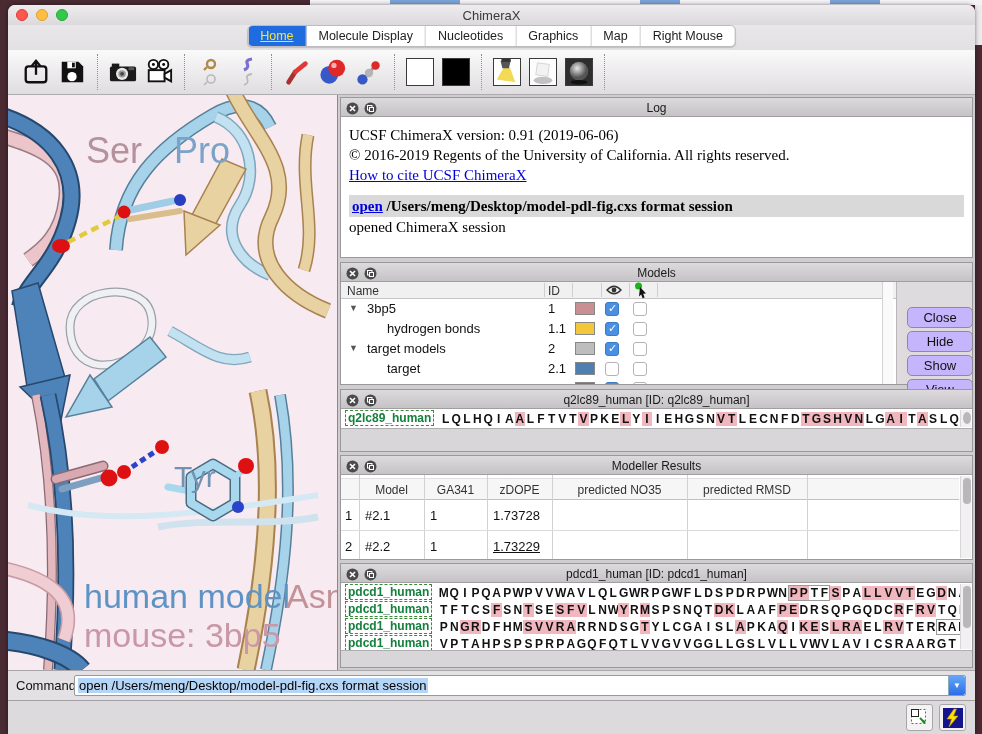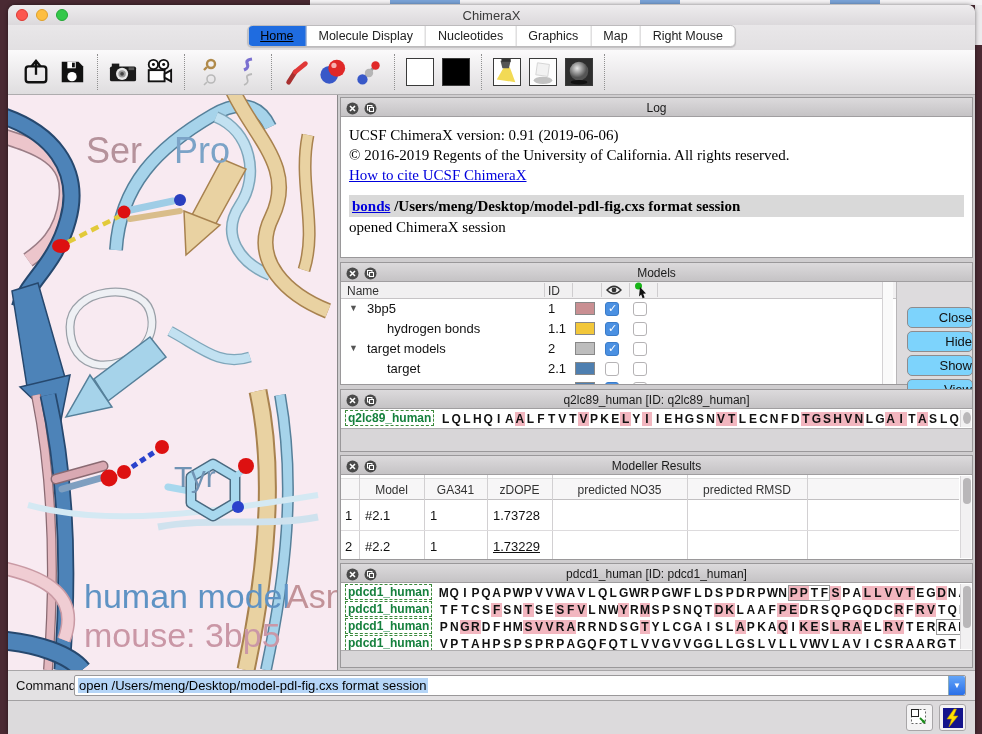--- a/index.html
+++ b/index.html
@@ -18,21 +18,21 @@
   .tl { position:absolute; top:4px; width:12px; height:12px; border-radius:50%; }
   .tl.red { left:8px; background:#fc5850; border:1px solid #de3a33; }
   .tl.yel { left:28px; background:#fdbe41; border:1px solid #dfa02a; }
   .tl.grn { left:48px; background:#34c84a; border:1px solid #23a736; }
   .win-title { position:absolute; left:0; right:0; top:3px; text-align:center; font-size:13px; color:#3a3a3a; }
 
   .tabbar { position:absolute; left:0; top:20px; width:967px; height:25px; background:linear-gradient(#e9e7e9,#e2e0e2); }
   .tabs { position:absolute; left:50%; transform:translateX(-50%); top:0; display:flex; height:22px; border:1px solid #bdbbbd; border-radius:5px; background:#fff; overflow:hidden; box-shadow:0 1px 1px rgba(0,0,0,.15); }
   .tab { padding:3px 12px 0; font-size:12.5px; color:#222; border-right:1px solid #d0ced0; white-space:nowrap; cursor:default; }
   .tab:last-child { border-right:none; }
-  .tab.active { background:#1f6ce0; color:#000000;text-decoration:underline; }
+  .tab.active { background:#1f6ce0; color:#fde047;text-decoration:underline; }
 
   .toolbar { position:absolute; left:0; top:45px; width:967px; height:45px; background:linear-gradient(#fbfafb,#dfdddf); border-bottom:1px solid #aeacae; display:flex; align-items:center; padding-left:10px; }
   .tb-btn { width:36px; height:38px; display:flex; align-items:center; justify-content:center; }
   .tb-sep { width:1px; height:36px; border-left:1px dotted #909090; margin:0 7px; }
   .sq-ic { border:1px solid #3a3a3a; }
 
   .main { position:absolute; left:0; top:90px; width:967px; height:575px; }
 
   .viewport { position:absolute; left:0; top:0; width:330px; height:575px; background:#f8eaf1; border-right:1px solid #8a888a; overflow:hidden; }
 
@@ -63,21 +63,21 @@
   .m-row { position:relative; height:20px; font-size:13px; color:#111; }
   .m-arrow { position:absolute; left:8px; top:4px; font-size:9px; color:#555; }
   .m-name { position:absolute; top:2px; }
   .m-id { position:absolute; left:207px; top:2px; }
   .m-swatch { position:absolute; left:234px; top:3px; width:20px; height:13px; border:1px solid #888; }
   .cb { position:absolute; top:3px; width:14px; height:14px; background:#fff; border:1px solid #b5b3b5; border-radius:3px; }
   .cb.c1 { left:264px; } .cb.c2 { left:292px; }
   .cb.on { background:#4a90e2; border-color:#3a7bc8; }
   .cb.on::after { content:"✓"; position:absolute; left:2px; top:-1px; color:#fff; font-size:11px; }
   .m-sbar { position:absolute; left:541px; top:0; bottom:0; width:11px; background:#fafafa; border-left:1px solid #d4d2d4; }
-  .m-btn { position:absolute; left:566px; width:66px; height:21px; background:#7dd3fc; border:1px solid #8e8c8e; border-radius:5px; font-size:13px; color:#111; text-align:right; padding-top:2px; }
+  .m-btn { position:absolute; left:566px; width:66px; height:21px; background:#c4b5fd; border:1px solid #8e8c8e; border-radius:5px; font-size:13px; color:#111; text-align:center; padding-top:2px; }
 
   
   .seq-body { position:absolute; top:19px; left:0; right:0; bottom:0; background:#fff; overflow:hidden; }
   .seq-row { position:relative; height:17px; white-space:nowrap; }
   #p-seq1 .seq-row { height:18px; }
   .seq-label { display:inline-block; margin-left:4px; margin-top:1px; font-size:12px; font-weight:bold; color:#15803d; border:1px dashed #3b8a3b; padding:0 2px; vertical-align:top; }
   .seq-letters { display:inline-block; vertical-align:top; margin-left:6px; }
   .seq-letters span { display:inline-block; width:10.6px; text-align:center; font-size:12px; font-weight:bold; color:#111; }
   .seq-letters span.pk { background:#f2b6bf; }
   .seq-letters span.bx { border-top:1px solid #999; border-bottom:1px solid #999; }
@@ -344,21 +344,21 @@
                 <circle cx="6.5" cy="6.5" r="6" fill="#4a4a4a"></circle>
                 <rect x="3.5" y="3.5" width="4.5" height="4.5" fill="none" stroke="#fff"></rect>
                 <rect x="5.5" y="5.5" width="4" height="4" fill="#4a4a4a" stroke="#fff"></rect>
               </svg></span>
           <div class="ptitle">Log</div>
         </div>
         <div class="log-body">
           <div>UCSF ChimeraX version: 0.91 (2019-06-06)</div>
           <div>© 2016-2019 Regents of the University of California. All rights reserved.</div>
           <div><a class="log-link" href="#">How to cite UCSF ChimeraX</a></div>
-          <div class="log-echo"><a href="#">bonds</a><span> /Users/meng/Desktop/model-pdl-fig.cxs format session</span></div>
+          <div class="log-echo"><a href="#">open</a><span> /Users/meng/Desktop/model-pdl-fig.cxs format session</span></div>
           <div>opened ChimeraX session</div>
         </div>
       </div>
 
       <div class="panel" id="p-models">
         <div class="phead">
           <span class="ph-ic ph-close"><svg width="13" height="13">
                 <circle cx="6.5" cy="6.5" r="6" fill="#4a4a4a"></circle>
                 <path d="M4,4 L9,9 M9,4 L4,9" stroke="#fff" stroke-width="1.6"></path>
               </svg></span>

